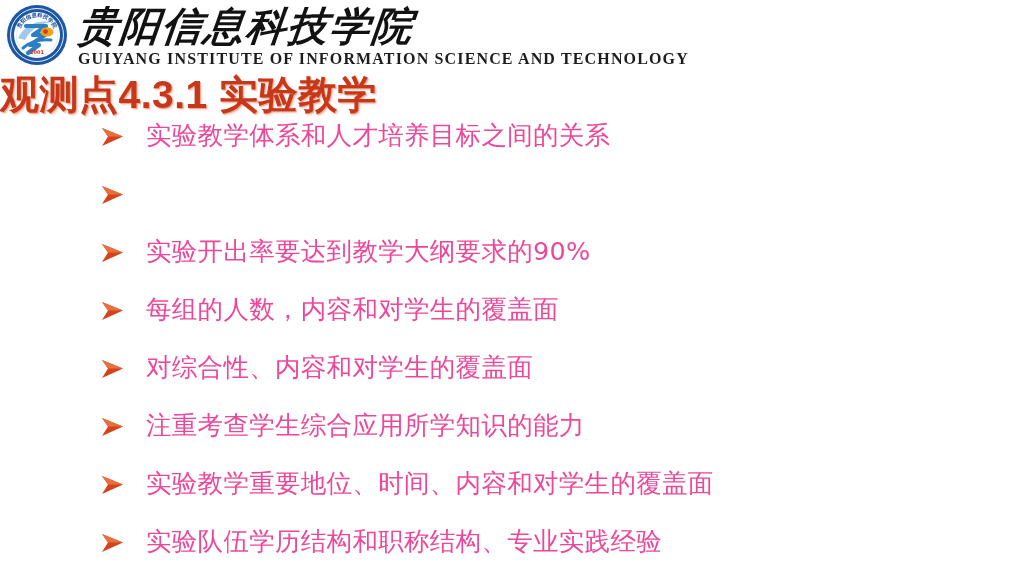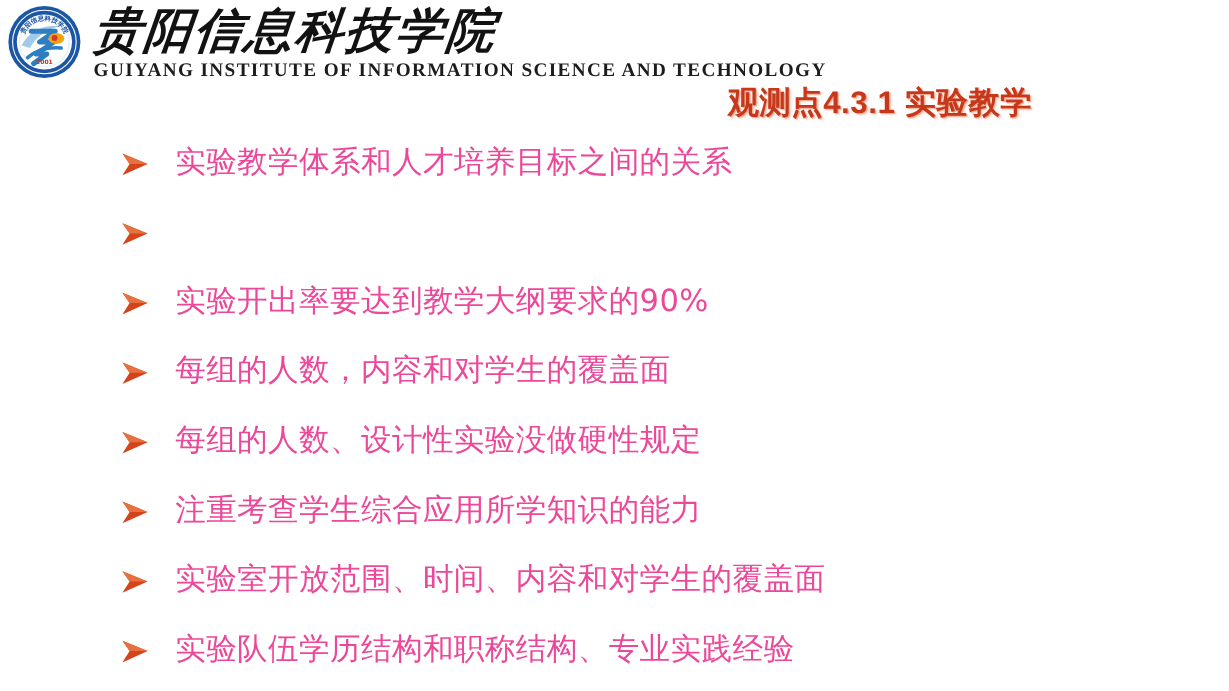--- a/index.html
+++ b/index.html
@@ -69,22 +69,22 @@
     margin-top: 4px;
     white-space: nowrap;
   }
 
   
   .slide-title {
     position: absolute;
     top: 68px;
     left: 0;
     width: 860px;
-    text-align: right;
-    font-size: 26px;
+    text-align: left;
+    font-size: 39px;
     font-weight: 700;
     color: #C7381A;
     letter-spacing: 0.5px;
     white-space: nowrap;
     text-shadow: 1px 1px 0 rgba(226, 130, 96, 0.55),
                  2px 2px 2px rgba(226, 130, 96, 0.30);
   }
 
   
   .bullet-list {
@@ -198,41 +198,41 @@
       <span class="bullet-text">每组的人数，内容和对学生的覆盖面</span>
     </div>
 
     <div class="bullet-row">
       <span class="bullet-marker">
         <svg width="26" height="22" viewBox="0 0 26 22" aria-hidden="true">
           <path d="M2 2 L23 10.6 L2 20 L8 10.6 Z" fill="#D4431A"></path>
           <path d="M2 2 L23 10.6 L8 10.6 Z" fill="#E8703F"></path>
         </svg>
       </span>
-      <span class="bullet-text">每组的人数、设计性实验没做硬性规定</span>
+      <span class="bullet-text">对综合性、内容和对学生的覆盖面</span>
     </div>
 
     <div class="bullet-row">
       <span class="bullet-marker">
         <svg width="26" height="22" viewBox="0 0 26 22" aria-hidden="true">
           <path d="M2 2 L23 10.6 L2 20 L8 10.6 Z" fill="#D4431A"></path>
           <path d="M2 2 L23 10.6 L8 10.6 Z" fill="#E8703F"></path>
         </svg>
       </span>
       <span class="bullet-text">注重考查学生综合应用所学知识的能力</span>
     </div>
 
     <div class="bullet-row">
       <span class="bullet-marker">
         <svg width="26" height="22" viewBox="0 0 26 22" aria-hidden="true">
           <path d="M2 2 L23 10.6 L2 20 L8 10.6 Z" fill="#D4431A"></path>
           <path d="M2 2 L23 10.6 L8 10.6 Z" fill="#E8703F"></path>
         </svg>
       </span>
-      <span class="bullet-text">实验室开放范围、时间、内容和对学生的覆盖面</span>
+      <span class="bullet-text">实验教学重要地位、时间、内容和对学生的覆盖面</span>
     </div>
 
     <div class="bullet-row">
       <span class="bullet-marker">
         <svg width="26" height="22" viewBox="0 0 26 22" aria-hidden="true">
           <path d="M2 2 L23 10.6 L2 20 L8 10.6 Z" fill="#D4431A"></path>
           <path d="M2 2 L23 10.6 L8 10.6 Z" fill="#E8703F"></path>
         </svg>
       </span>
       <span class="bullet-text">实验队伍学历结构和职称结构、专业实践经验</span>

